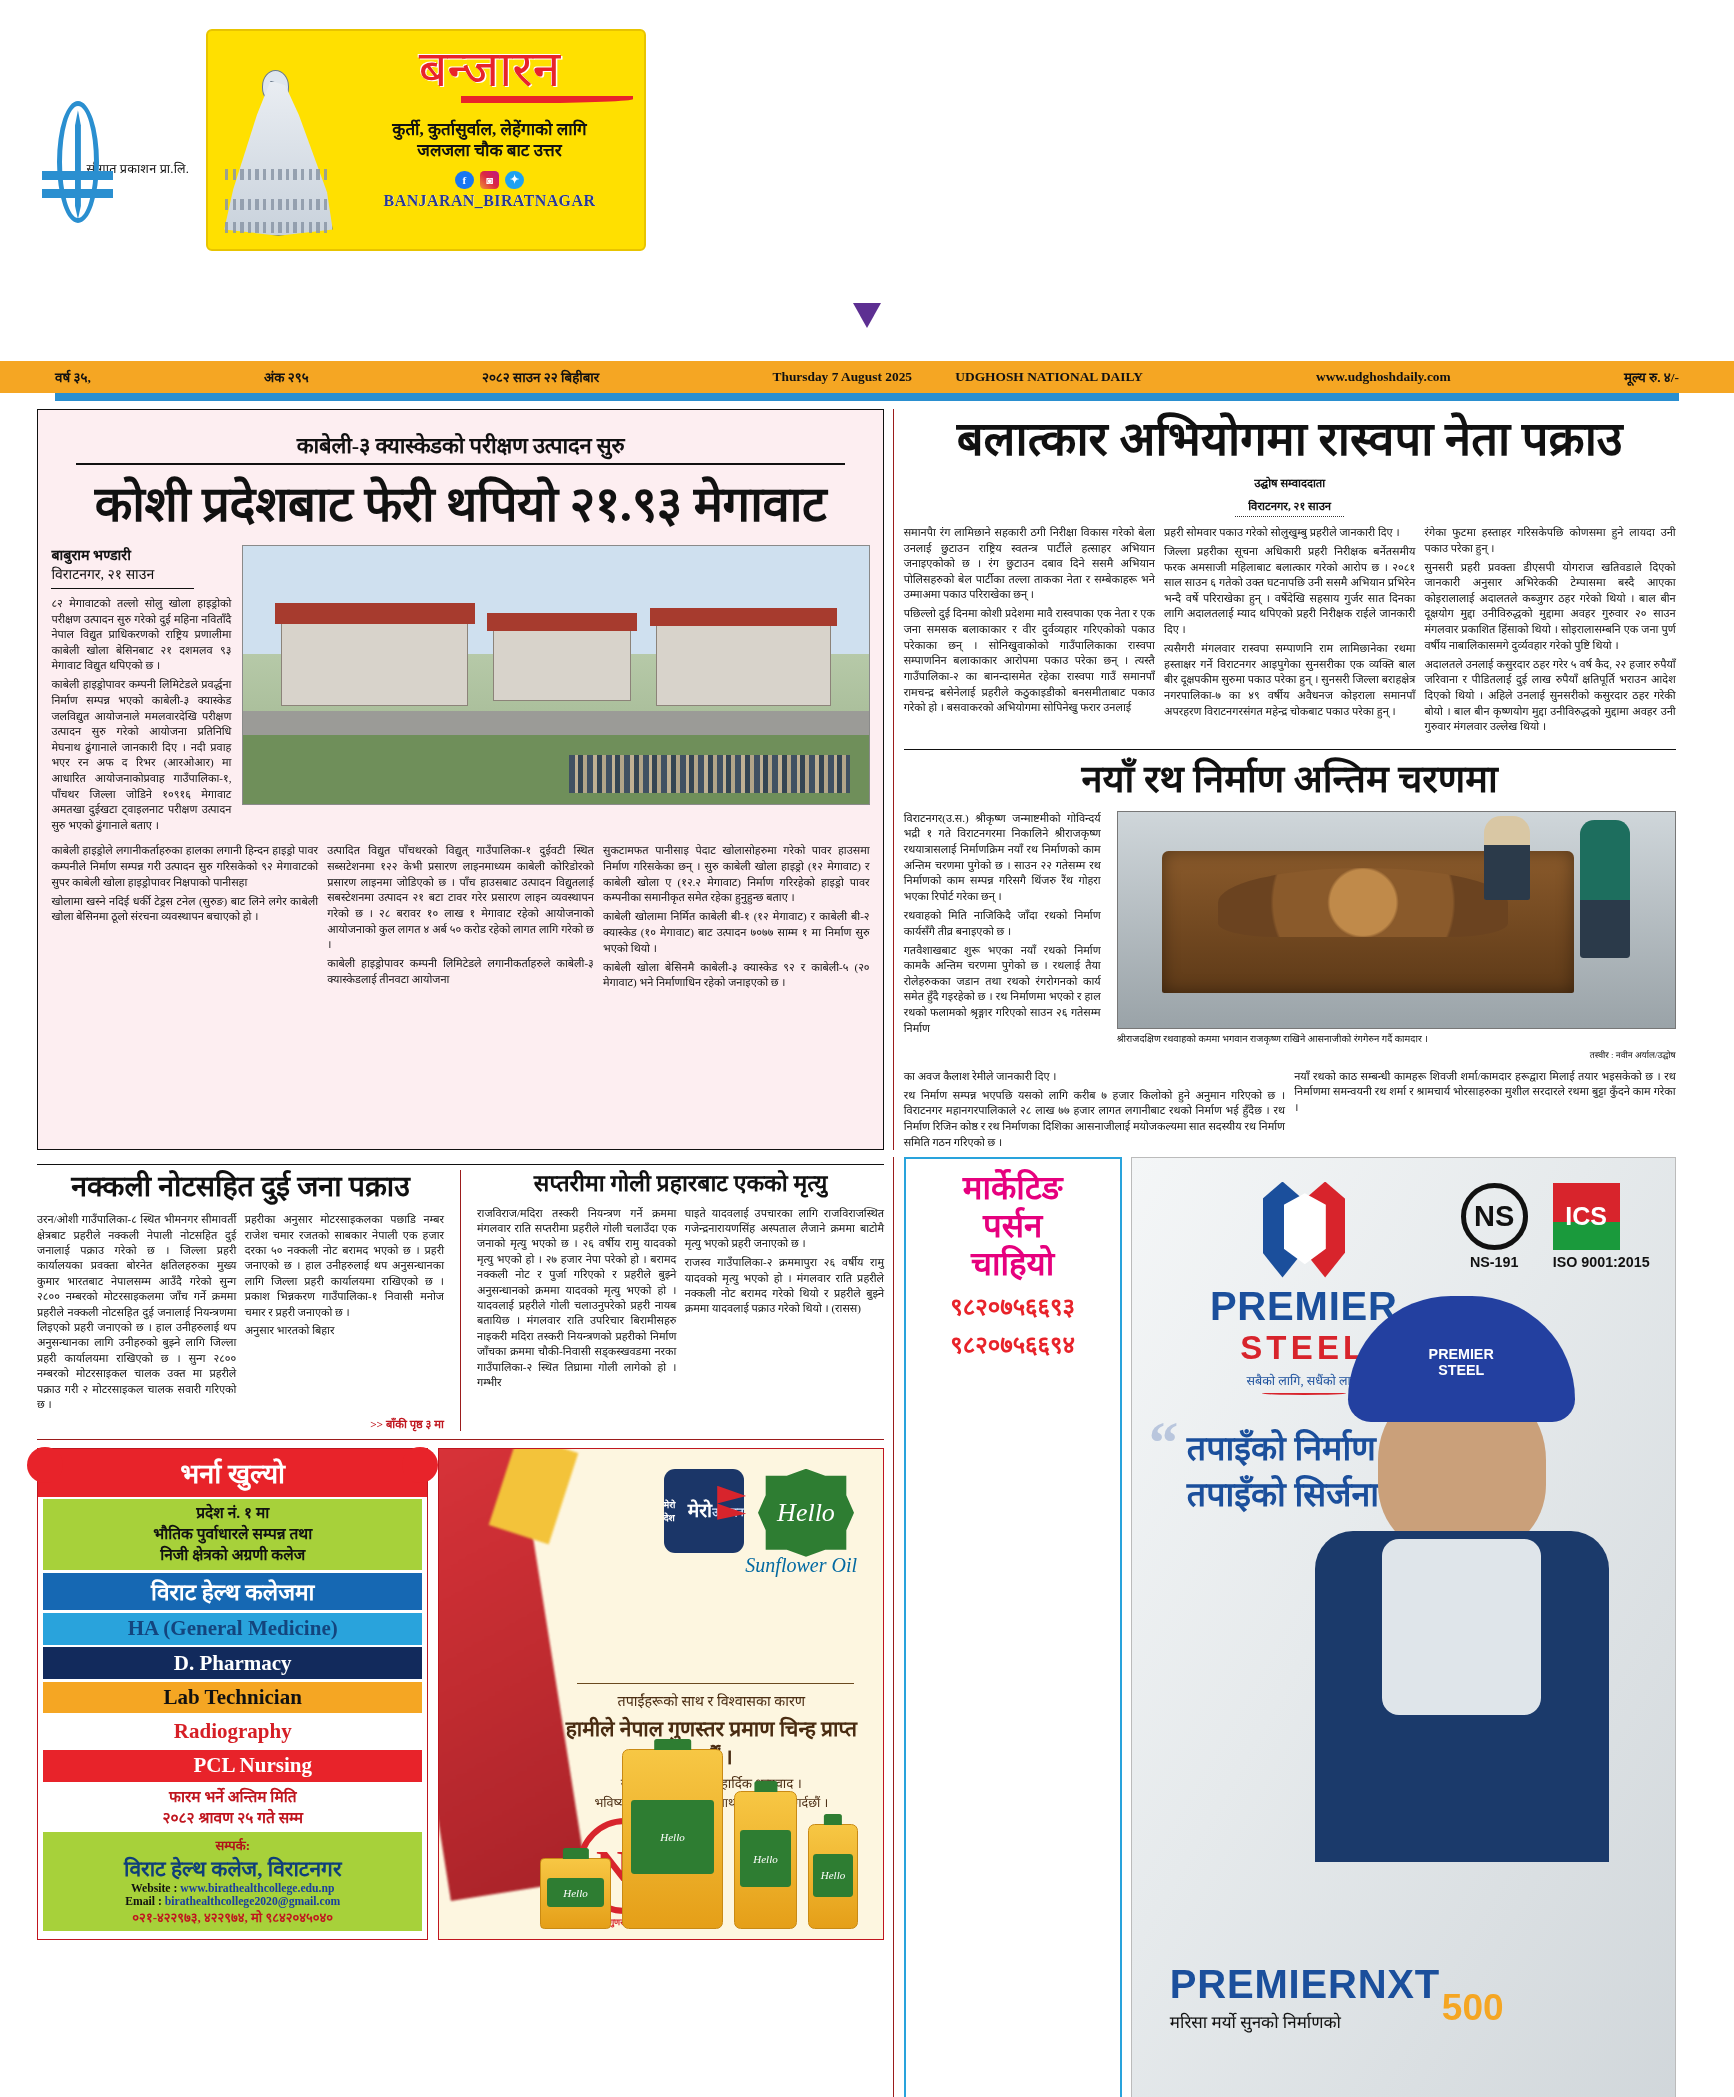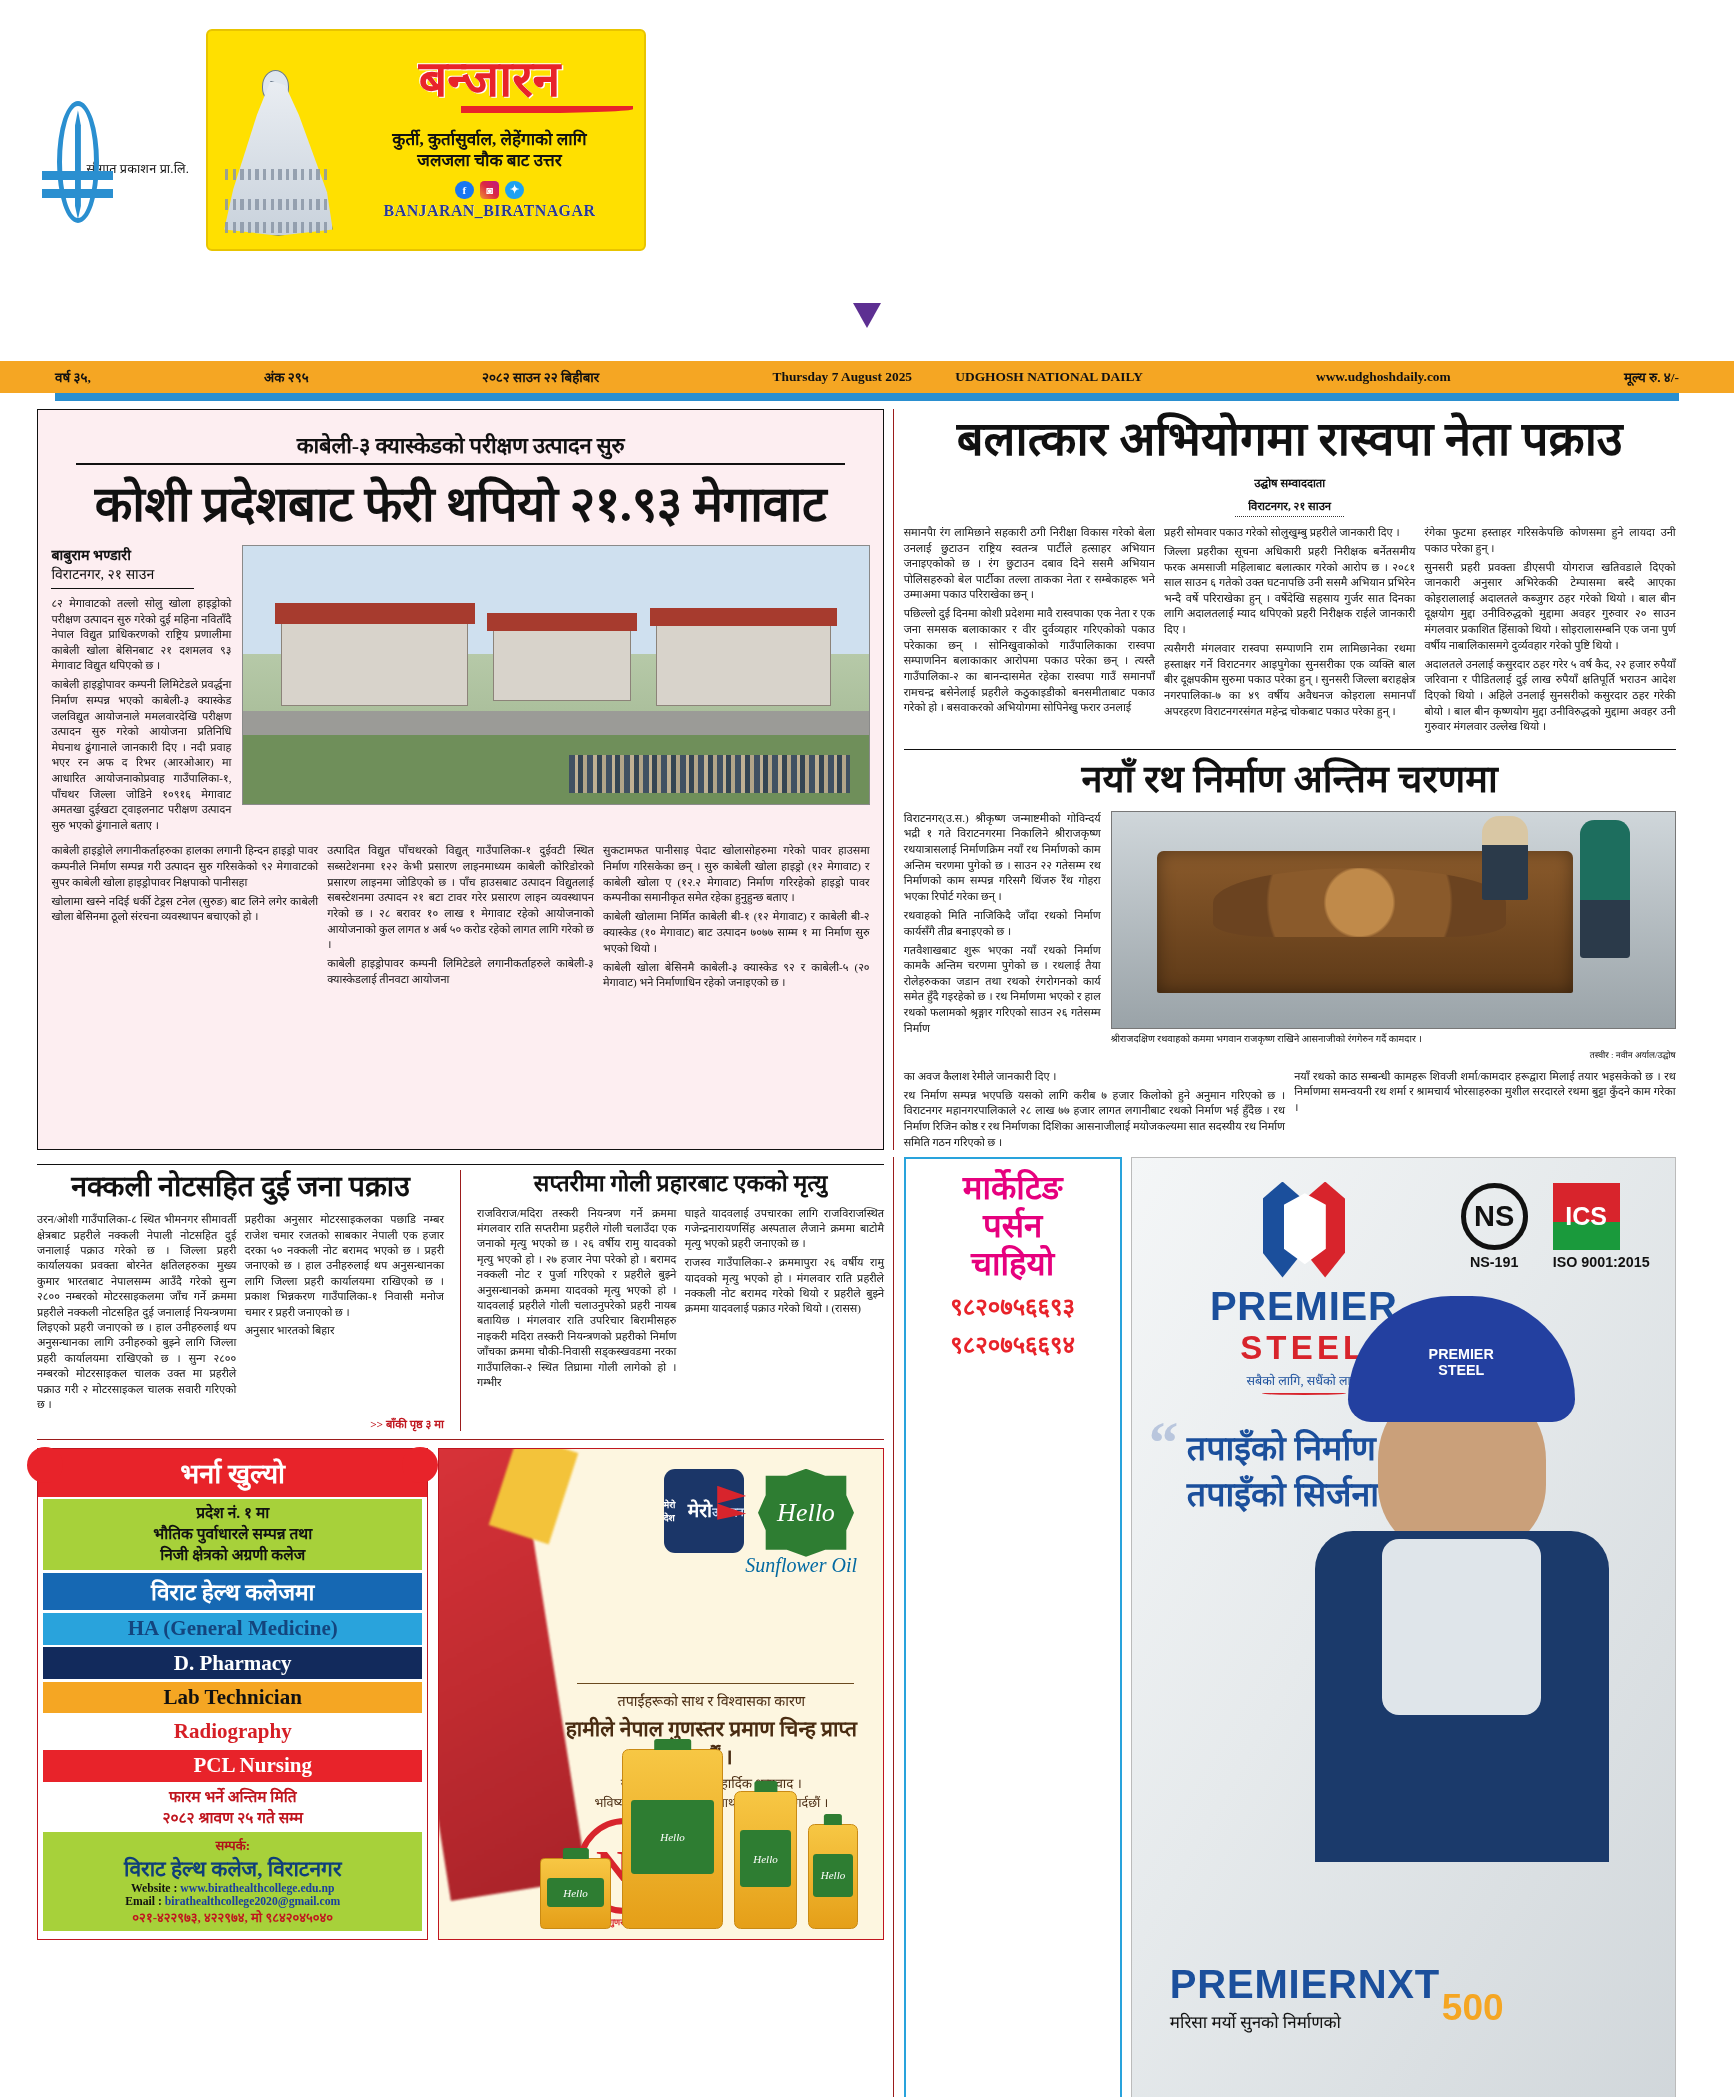--- a/index.html
+++ b/index.html
@@ -65,23 +65,23 @@
     position:absolute; left:54px; top:39px; width:27px; height:33px; border-radius:50% 50% 46% 46%;
     background:#dfe6ee; border:1.3px solid #6b7a8c;
   }
   .mast-ad .fig-stripe{
     position:absolute; left:17px; width:105px; height:11px;
     background:repeating-linear-gradient(90deg,#8a96a6 0 3.4px, transparent 3.4px 7.6px);
     opacity:.85;
   }
   .mast-ad .right{ flex:1; padding:11.7px 11px 6.7px 0; text-align:center; display:flex; flex-direction:column; }
   .mast-ad-title{
-    font-size:50px; font-weight:700; color:#e8232a; line-height:1;
+    font-size:50px; font-weight:400; color:#e8232a; line-height:1;
     text-shadow: 1.3px 1.3px 0 #fff, -0.8px -0.8px 0 #fff;
-    margin-top:12px;
+    margin-top:2px;
     text-align:center;
   }
   .mast-ad-swoosh{ height:11px; margin:1.7px 0 4.2px 0; }
   .mast-ad-swoosh div{ height:6.7px; background:#e8232a; border-radius:0 0 60% 0; margin-left:40%; }
   .mast-ad-l1{ font-size:17px; font-weight:700; color:#111; margin-top:7.6px; line-height:1.25;}
   .mast-ad-l2{ font-size:17px; font-weight:700; color:#111; line-height:1.25;}
   .mast-ad-social{ margin-top:9.2px; display:flex; justify-content:center; gap:6.7px; }
   .soc{ width:18.5px; height:18.5px; border-radius:4.2px; display:flex; align-items:center; justify-content:center; color:#fff; font-size:11px; font-weight:700;}
   .soc.fb{ background:#1877f2; border-radius:50%; }
   .soc.ig{ background:linear-gradient(45deg,#f09433,#dc2743,#bc1888); }
@@ -149,21 +149,21 @@
   .rt-cols{ display:flex; gap:9.2px; }
   .rt-col{ flex:1; font-size:11px; line-height:1.42; text-align:justify;}
   .rt-col p{ margin-bottom:3.4px; }
 
   .hr-thick{ border-top:1.7px solid #111; margin:11px 0 6.7px 0; }
   .hr-thin{ border-top:0.8px solid #111; margin:7.6px 0 5px 0;}
   .hr-red{ border-top:1.3px solid #9b1c1c; margin:8.4px 0 5.9px 0;}
 
   .sec-hl{ font-size:38px; font-weight:700; text-align:center; line-height:1.18; }
 
-  .rath-body{ display:flex; gap:10px; margin-top:9.2px;}
+  .rath-body{ display:flex; gap:16px; margin-top:9.2px;}
   .rath-text{ width:197px; font-size:11px; line-height:1.42; text-align:justify;}
   .rath-photo{ flex:1; height:218px; border:0.8px solid #777; position:relative; overflow:hidden;
     background:linear-gradient(180deg,#cfd6da,#9aa3a8);}
   .rp-chariot{ position:absolute; left:8%; top:18%; width:74%; height:66%;
     background:linear-gradient(180deg,#8a5a2b,#5e3a18); border-radius:6.7px 6.7px 2.5px 2.5px;
     box-shadow:inset 0 0 17px rgba(0,0,0,.4);}
   .rp-carve{ position:absolute; left:18%; top:26%; width:52%; height:32%;
     background:radial-gradient(circle at 50% 50%, #c08a4a 0 22%, #8a5a2b 24% 60%, #6b4320 62% 100%);
     border-radius:50% 50% 20% 20%;}
   .rp-worker{ position:absolute; right:8%; top:4%; width:50px; height:138px;

